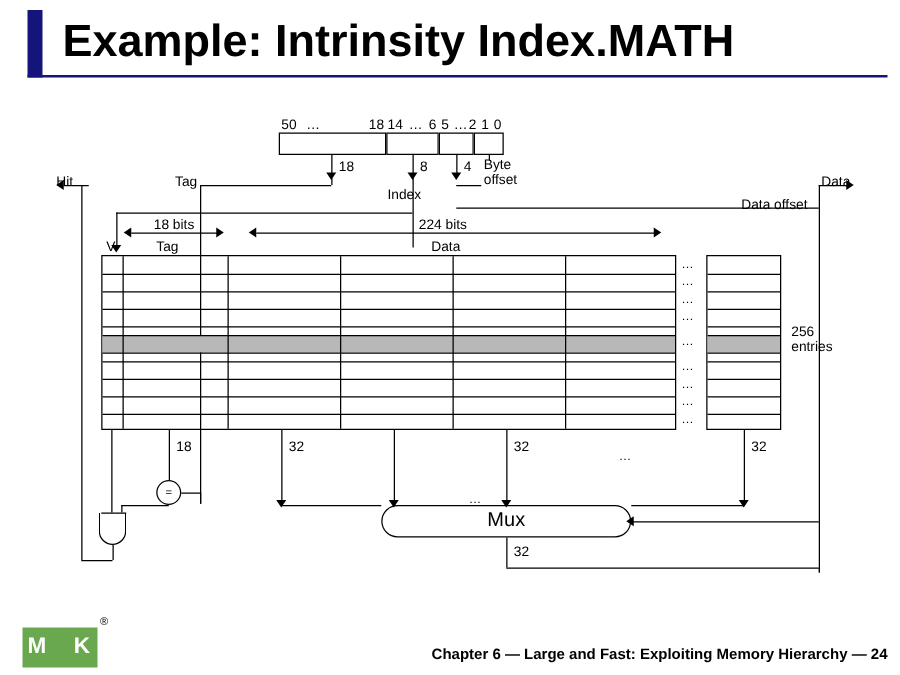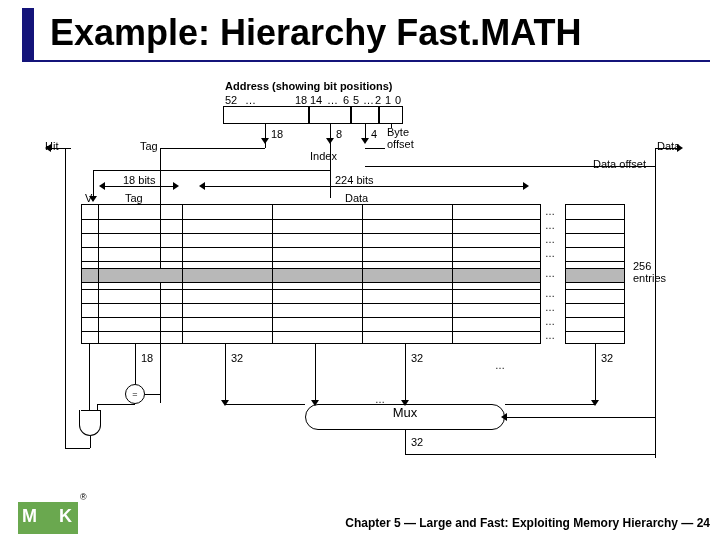--- a/index.html
+++ b/index.html
@@ -129,22 +129,23 @@
     border-top: none;
     border-radius: 0 0 12px 12px;
     background: #fff;
   }
   .mux {
     position: absolute;
     border: 1px solid #000;
     border-radius: 14px;
     background: #fff;
     display: flex;
+    align-items: center;
     justify-content: center;
-    font-size: 13px;
+    font-size: 16px;
   }
   .footer {
     position: absolute;
     bottom: 10px;
     left: 0;
     right: 10px;
     text-align: right;
     font-size: 12px;
     font-weight: bold;
   }
@@ -178,28 +179,27 @@
     top: -10px;
     left: 62px;
     font-size: 9px;
   }
 </style>
 </head>
 <body>
 
 <div class="title-bar">
   <div class="title-accent"></div>
-  <div class="title-text">Example: Hierarchy Fast.MATH</div>
+  <div class="title-text">Example: Intrinsity Index.MATH</div>
 </div>
 
 <div class="diagram">
 
-  <div class="lbl bold" style="left:180px; top:0px;">Address (showing bit positions)</div>
-
-  <div class="lbl" style="left:180px; top:14px;">52</div>
+
+  <div class="lbl" style="left:180px; top:14px;">50</div>
   <div class="lbl" style="left:200px; top:14px;">…</div>
   <div class="lbl" style="left:250px; top:14px;">18</div>
   <div class="lbl" style="left:265px; top:14px;">14</div>
   <div class="lbl" style="left:282px; top:14px;">…</div>
   <div class="lbl" style="left:298px; top:14px;">6</div>
   <div class="lbl" style="left:308px; top:14px;">5</div>
   <div class="lbl" style="left:318px; top:14px;">…</div>
   <div class="lbl" style="left:330px; top:14px;">2</div>
   <div class="lbl" style="left:340px; top:14px;">1</div>
   <div class="lbl" style="left:350px; top:14px;">0</div>
@@ -365,13 +365,13 @@
 </div>
 
 <div class="logo">
   <div class="logo-box">
     <span class="logo-m">M</span>
     <span class="logo-k">K</span>
   </div>
   <span class="logo-r">®</span>
 </div>
 
-<div class="footer">Chapter 5 — Large and Fast: Exploiting Memory Hierarchy — 24</div>
+<div class="footer">Chapter 6 — Large and Fast: Exploiting Memory Hierarchy — 24</div>
 
 </body></html>

